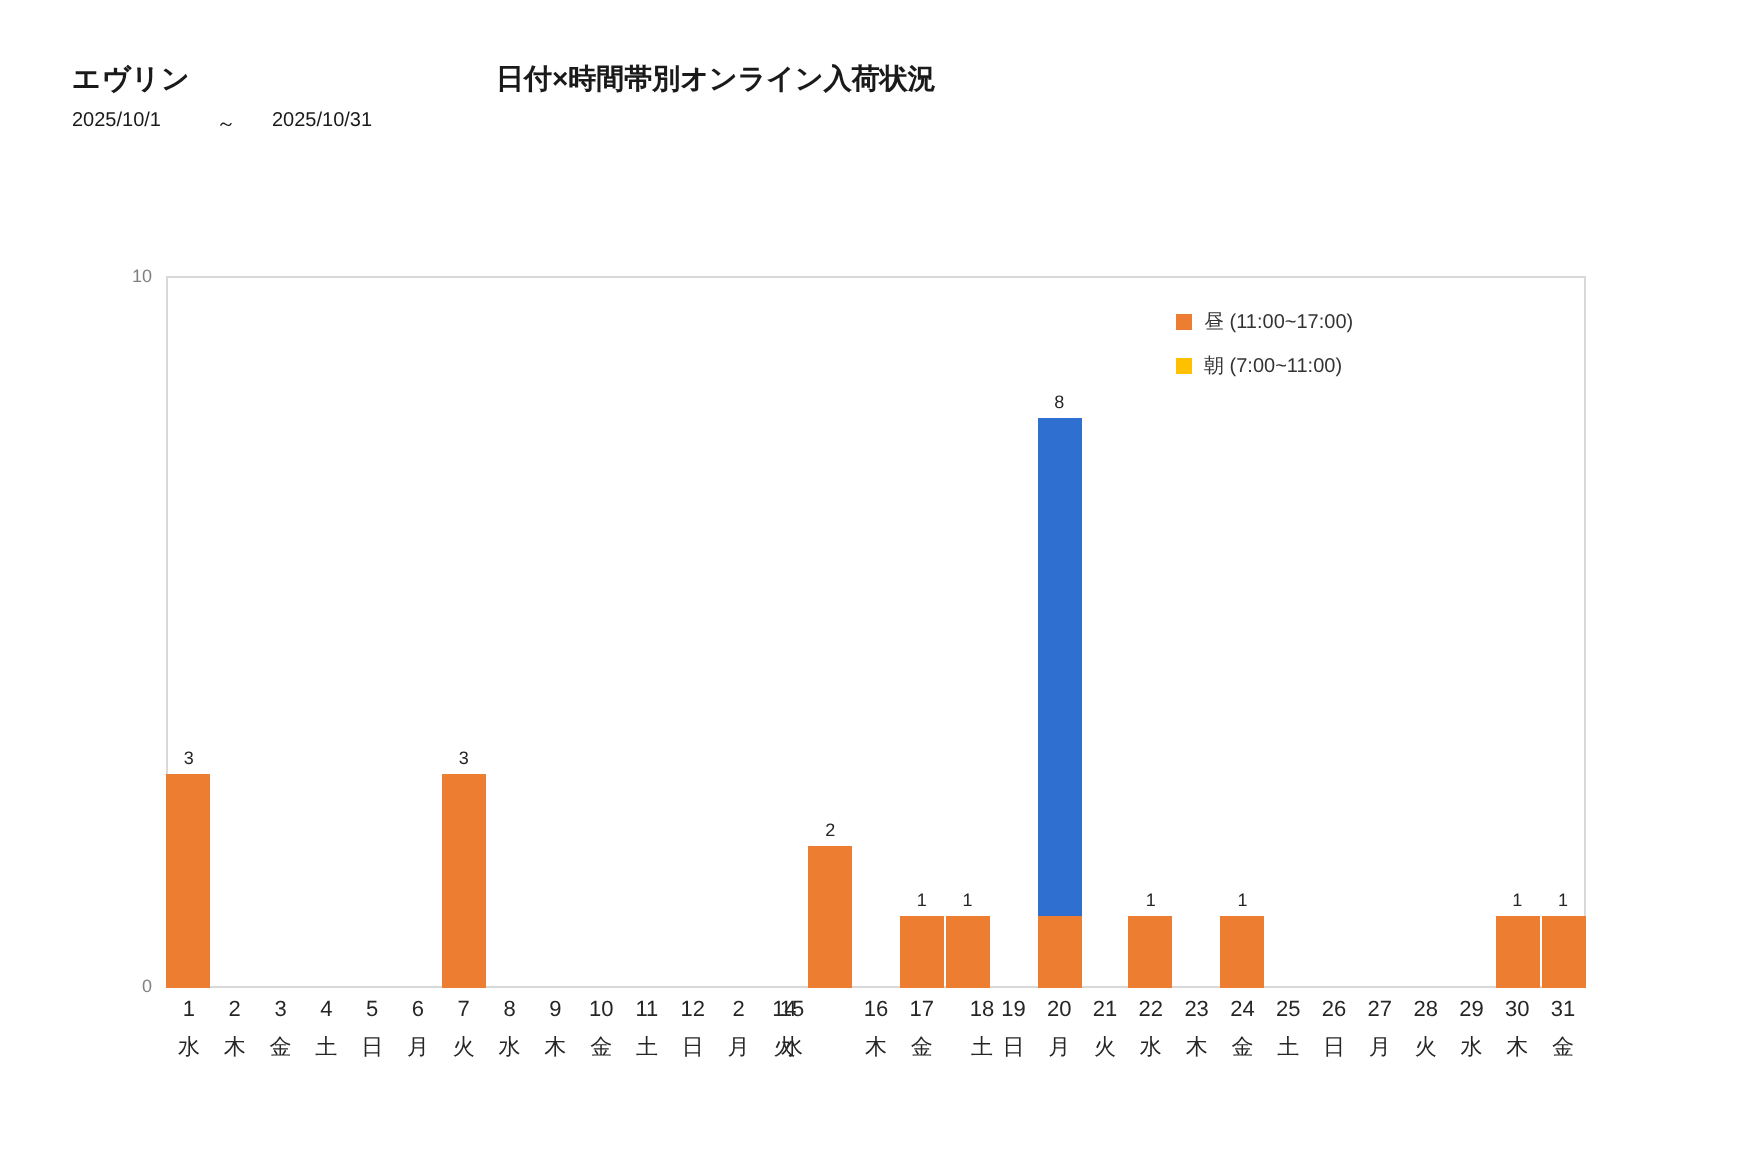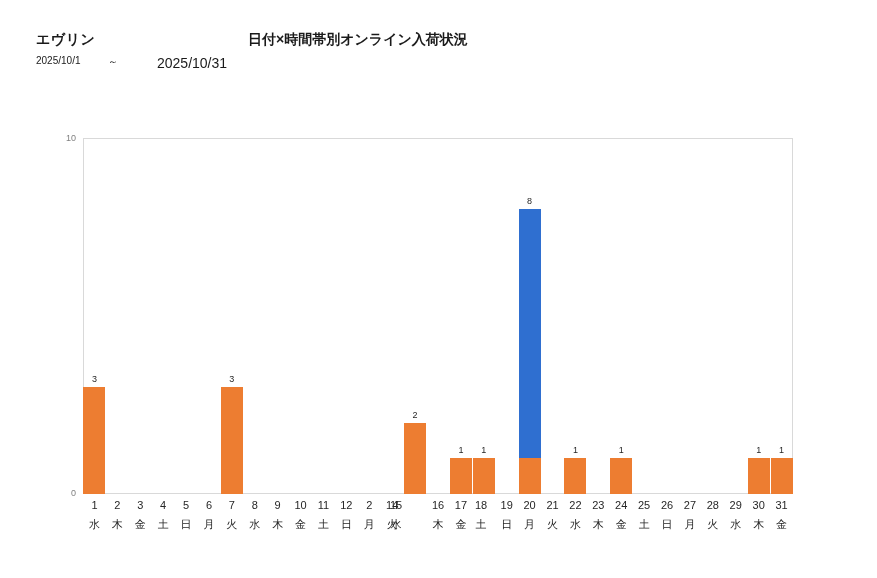--- a/index.html
+++ b/index.html
@@ -39,23 +39,23 @@
   }
   #header-date-tilde {
     position: absolute;
     left: 108px;
     top: 55px;
     font-size: 10px;
     color: #1a1a1a;
   }
   #header-date-to {
     position: absolute;
-    left: 157px;
+    left: 136px;
     top: 55px;
-    font-size: 14px;
+    font-size: 10px;
     color: #1a1a1a;
   }
   #chart-title {
     position: absolute;
     left: 248px;
     top: 31px;
     font-size: 14px;
     font-weight: bold;
     color: #1a1a1a;
   }
@@ -272,21 +272,21 @@
         <span class="dwk">水</span>
       </div>
       <div class="xtick" style="left: 340px;">
         <span class="dnum">16</span>
         <span class="dwk">木</span>
       </div>
       <div class="xtick" style="left: 362.903px;">
         <span class="dnum">17</span>
         <span class="dwk">金</span>
       </div>
-      <div class="xtick" style="left: 383px;">
+      <div class="xtick" style="left: 393px;">
         <span class="dnum">18</span>
         <span class="dwk">土</span>
       </div>
       <div class="xtick" style="left: 408.71px;">
         <span class="dnum">19</span>
         <span class="dwk">日</span>
       </div>
       <div class="xtick" style="left: 431.613px;">
         <span class="dnum">20</span>
         <span class="dwk">月</span>
@@ -331,15 +331,23 @@
         <span class="dnum">30</span>
         <span class="dwk">木</span>
       </div>
       <div class="xtick" style="left: 683.548px;">
         <span class="dnum">31</span>
         <span class="dwk">金</span>
       </div>
     </div>
 
   <div id="legend">
+      <div class="legend-row">
+        <span class="legend-swatch" style="background: rgb(237, 125, 49);"></span>
+        <span class="legend-label">昼 (11:00~17:00)</span>
+      </div>
+      <div class="legend-row">
+        <span class="legend-swatch" style="background: rgb(255, 192, 0);"></span>
+        <span class="legend-label">朝 (7:00~11:00)</span>
+      </div>
     </div>
 
 </div>
 
 </body></html>

